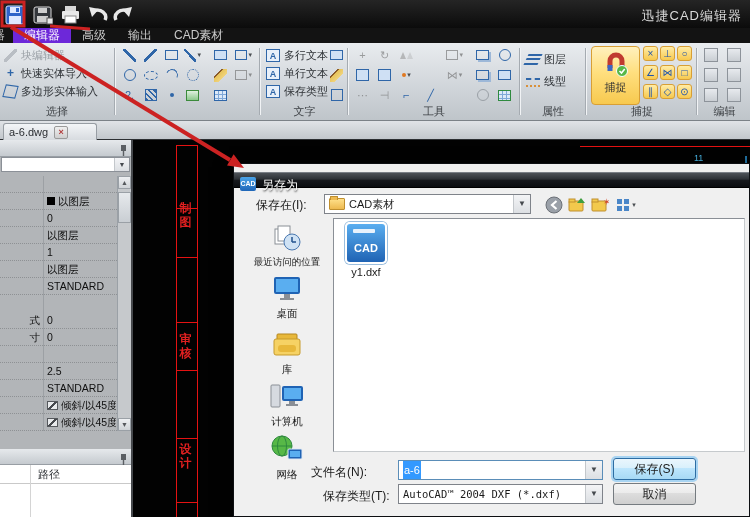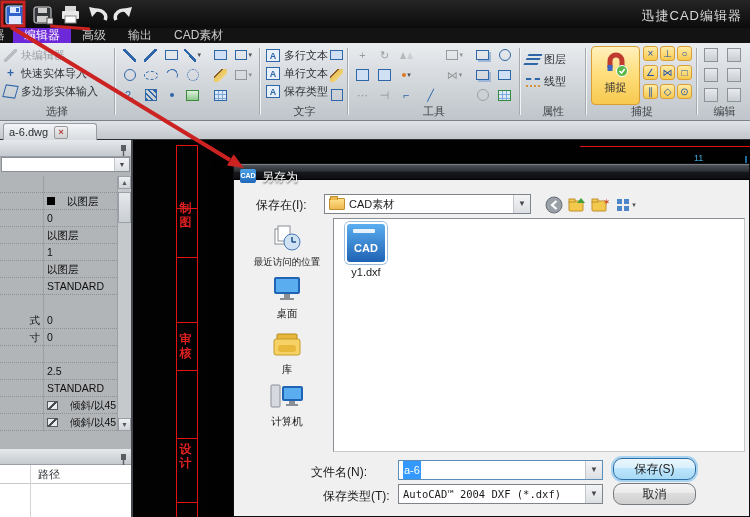--- a/index.html
+++ b/index.html
@@ -66,21 +66,21 @@
             color:#b03a3a;font-size:9px;line-height:11px;text-align:center;font-weight:bold;box-sizing:border-box;}
   
   .lpanel{position:absolute;left:0;top:140px;width:133px;height:377px;background:#b2b5b8;border-right:2px solid #46494d;box-sizing:border-box;z-index:2;}
   .phead{position:absolute;left:0;right:0;height:16px;background:linear-gradient(#e6e9ec,#c5cacf);border-bottom:1px solid #989ea4;}
   .pin{position:absolute;right:3px;top:2px;}
   .pcombo{position:absolute;top:17px;left:1px;right:1px;height:15px;background:#ffffff;border:1px solid #8b9097;box-sizing:border-box;}
   .cmbarrow{position:absolute;right:0;top:0;bottom:0;width:14px;border-left:1px solid #c3c7cb;
             background:linear-gradient(#f3f4f6,#dcdfe3);color:#45494e;font-size:7px;text-align:center;line-height:13px;}
   .prow{position:absolute;left:0;width:117px;height:17px;border-bottom:1px dotted #8e9194;font-size:10.5px;color:#0f0f0f;box-sizing:border-box;}
   .plab{position:absolute;left:0;width:40px;text-align:right;line-height:16px;overflow:hidden;white-space:nowrap;}
-  .pval{position:absolute;left:47px;right:1px;line-height:16px;white-space:nowrap;overflow:hidden;display:flex;align-items:center;gap:12px;}
+  .pval{position:absolute;left:47px;right:1px;line-height:16px;white-space:nowrap;overflow:hidden;display:flex;align-items:center;gap:3px;}
   .swatch{display:inline-block;width:8px;height:8px;background:#000;flex:0 0 auto;}
   .ltico{display:inline-block;width:11px;height:9px;border:1px solid #55585c;box-sizing:border-box;flex:0 0 auto;
          background:linear-gradient(135deg,transparent 40%,#46494d 40%,#46494d 58%,transparent 58%),#e8eaec;}
   .pcoldiv{position:absolute;left:43px;top:36px;height:255px;width:1px;background:#9ca0a4;}
   .sbar{position:absolute;left:117px;top:36px;width:14px;height:255px;background:#c6c9cc;border-left:1px solid #9aa0a6;box-sizing:border-box;}
   .sbtn{position:absolute;left:0;width:13px;height:13px;background:linear-gradient(#eef0f2,#cfd3d7);border:1px solid #9aa0a6;
         color:#55585c;font-size:7px;text-align:center;line-height:11px;box-sizing:border-box;}
   .sthumb{position:absolute;left:0;top:16px;width:13px;height:31px;background:linear-gradient(#e6e9ec,#c9ced3);border:1px solid #9aa0a6;box-sizing:border-box;}
   .ppanel2{position:absolute;left:0;top:309px;width:131px;height:68px;background:#ffffff;}
   .ppanel2 .phead{height:15px;}
@@ -90,21 +90,21 @@
   .canvas{position:absolute;left:133px;top:140px;width:617px;height:377px;background:#020202;overflow:hidden;z-index:1;}
   .vline{position:absolute;width:1px;background:#e41212;}
   .hseg{position:absolute;height:1px;background:#e41212;}
   .vtext{position:absolute;left:45px;width:15px;color:#e02020;font-size:12px;line-height:14px;font-weight:bold;word-break:break-all;text-align:center;}
   .bluemark{position:absolute;color:#49b8e8;font-size:9px;}
   .bluedge{position:absolute;width:2px;background:#1f6f9f;}
   
   .dialog{position:absolute;left:233px;top:163px;width:517px;height:354px;background:#f0f0f0;
           border:1px solid #0d0f12;box-shadow:-4px 4px 14px rgba(0,0,0,.65);box-sizing:border-box;z-index:5;}
   .dtitle{position:relative;height:16px;background:linear-gradient(#4d5258,#2c3035 45%,#17191d 50%,#0b0d10);
-          border-top:1px solid #7a7f86;border-bottom:1px solid #000;box-sizing:border-box;}
+          border-top:1px solid #7a7f86;border-bottom:1px solid #000;box-sizing:border-box;margin-top:8px;}
   .cadbadge{position:absolute;left:6px;top:4px;width:16px;height:14px;border-radius:2px;
             background:linear-gradient(#4aa3e8,#1f66b8);color:#fff;font-size:7px;font-weight:bold;text-align:center;line-height:14px;}
   .dtitle-text{position:absolute;left:28px;top:4px;color:#fff;font-size:12px;text-shadow:0 1px 2px #000;}
   .dbody{position:absolute;top:23px;left:0;right:0;bottom:0;}
   .dlabel{position:absolute;font-size:12px;color:#1a1a1a;white-space:nowrap;}
   .dcombo{position:absolute;height:20px;background:#fff;border:1px solid #7f838a;box-sizing:border-box;font-size:11px;color:#1a1a1a;}
   .dcombo .val{position:absolute;left:4px;top:0;right:18px;line-height:18px;white-space:nowrap;overflow:hidden;display:flex;align-items:center;gap:4px;}
   .dcombo .cmbarrow{width:16px;line-height:17px;font-size:8px;}
   .folder{display:inline-block;width:14px;height:10px;background:linear-gradient(#ffe08a,#edb94f);border:1px solid #c08f2e;border-radius:1px;position:relative;flex:0 0 auto;}
   .folder:before{content:"";position:absolute;left:0;top:-3px;width:6px;height:3px;background:#edb94f;border:1px solid #c08f2e;border-bottom:none;border-radius:1px 1px 0 0;}
@@ -114,21 +114,21 @@
   .place .plicon{display:inline-block;}
   .place .pltext{display:block;font-size:10.5px;color:#1a1a1a;margin-top:1px;white-space:nowrap;}
   .filelist{position:absolute;left:99px;right:4px;top:31px;height:234px;background:#fff;
             border:1px solid #8a8f96;border-right-color:#c6cacd;border-bottom-color:#c6cacd;box-sizing:border-box;}
   .filetile{position:absolute;left:6px;top:3px;width:52px;text-align:center;}
   .cadfile{display:inline-block;width:38px;height:38px;border-radius:5px;border:2px solid #fff;box-shadow:0 0 0 1px #9bbede;
            background:linear-gradient(#5aaef0,#1f63b4);color:#fff;font-weight:bold;font-size:11px;line-height:48px;position:relative;}
   .cadfile:before{content:"";position:absolute;left:6px;top:5px;width:22px;height:4px;background:#e8f2fc;border-radius:1px;}
   .filetile .fname{display:block;font-size:11px;color:#1a1a1a;margin-top:2px;}
   .selhl{background:#3399ff;color:#fff;padding:0 1px;}
-  .win7btn{position:absolute;width:83px;height:22px;border-radius:9px;font-size:12px;color:#1a1a1a;text-align:center;line-height:20px;box-sizing:border-box;}
+  .win7btn{position:absolute;width:83px;height:22px;border-radius:3px;font-size:12px;color:#1a1a1a;text-align:center;line-height:20px;box-sizing:border-box;}
   .btn-default{border:1px solid #2d6da3;box-shadow:0 0 0 2px #a8d4f2;
                background:linear-gradient(#eaf6fd,#d9f0fc 45%,#bee6fd 46%,#a7d9f5);}
   .btn-normal{border:1px solid #757b80;background:linear-gradient(#f4f4f4,#ebebeb 45%,#dddddd 46%,#cfcfcf);}
   .mono{font-family:"DejaVu Sans Mono","Liberation Mono",monospace;font-size:10.5px;}
   
   .annot{position:absolute;left:0;top:0;z-index:9;pointer-events:none;}
 </style>
 </head>
 <body>
 
@@ -606,20 +606,30 @@
         <div class="place" style="top:167px">
           <svg class="plicon" width="34" height="28">
               <rect x="1" y="3" width="9" height="22" rx="1" fill="#d6dae0" stroke="#8a8f96"></rect>
               <rect x="12" y="4" width="21" height="15" rx="2" fill="#1f63b4"></rect>
               <rect x="14" y="6" width="17" height="11" fill="#5aaef0"></rect>
               <rect x="19" y="19" width="6" height="3" fill="#8a8f96"></rect>
               <rect x="16" y="22" width="12" height="2" fill="#8a8f96"></rect>
             </svg>
           <span class="pltext">计算机</span>
         </div>
+        <div class="place" style="top:220px">
+          <svg class="plicon" width="34" height="28">
+              <circle cx="12" cy="11" r="10" fill="#57b847" stroke="#2f8a3f"></circle>
+              <ellipse cx="12" cy="11" rx="4.5" ry="10" fill="none" stroke="#2f8a3f"></ellipse>
+              <line x1="2" y1="11" x2="22" y2="11" stroke="#2f8a3f"></line>
+              <rect x="18" y="14" width="14" height="10" rx="1" fill="#1f63b4" stroke="#dfe8f4"></rect>
+              <rect x="20" y="16" width="10" height="6" fill="#5aaef0"></rect>
+            </svg>
+          <span class="pltext">网络</span>
+        </div>
       </div>
 
       <div class="filelist">
         <div class="filetile">
           <span class="cadfile">CAD</span>
           <span class="fname">y1.dxf</span>
         </div>
       </div>
 
       <div class="dlabel" style="left:77px;top:277px">文件名(N):</div>

